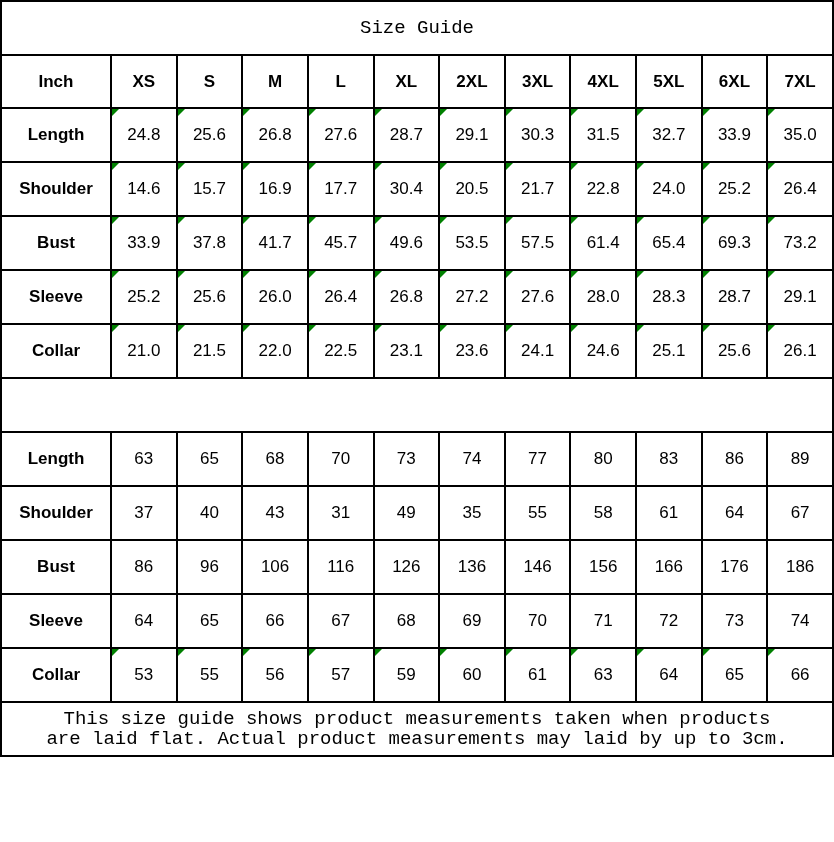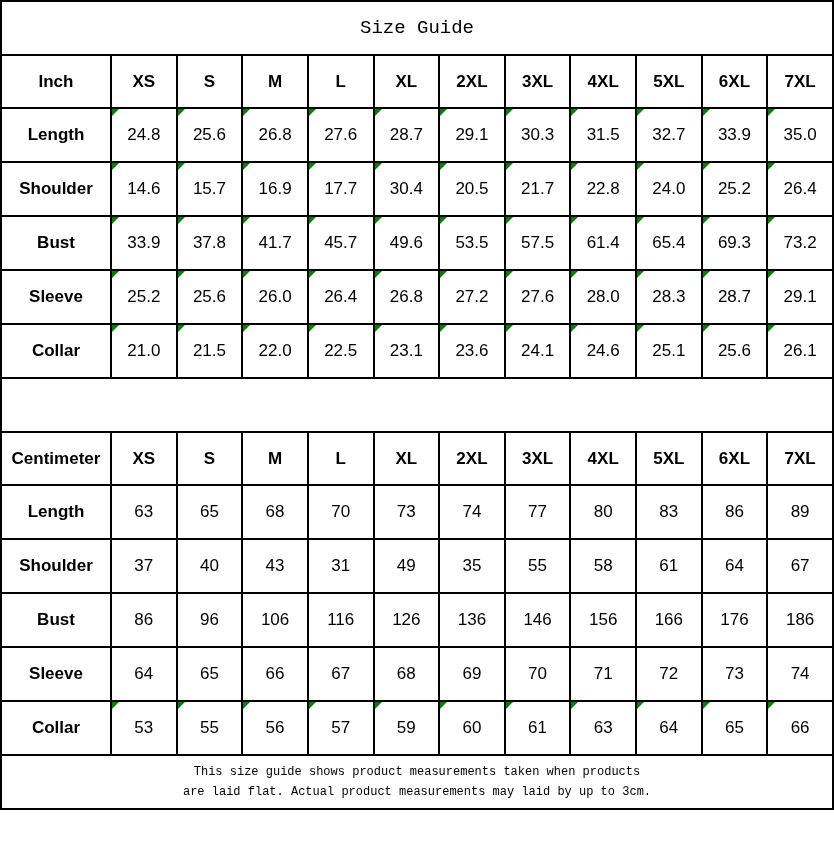--- a/index.html
+++ b/index.html
@@ -53,21 +53,21 @@
   tr.header-row td.label-cell {
     font-weight: 700;
     border-radius: 6px;
   }
   tr.gap-row td {
     height: 52px;
   }
   tr.footer-row td {
     height: 52px;
     font-family: "Liberation Mono", "DejaVu Sans Mono", monospace;
-    font-size: 12px;
+    font-size: 19px;
     line-height: 20px;
     border-radius: 23px;
   }
   td.value-cell {
     position: relative;
   }
   .corner-marker {
     position: absolute;
     top: 0;
     left: 0;
@@ -186,34 +186,20 @@
         <td class="value-cell"><span class="corner-marker"></span><span>25.6</span></td>
         <td class="value-cell"><span class="corner-marker"></span><span>26.1</span></td>
       </tr>
     </tbody>
   <tbody>
     <tr class="gap-row">
       <td colspan="12"></td>
     </tr>
   </tbody>
   <tbody>
-      <tr class="header-row">
-        <td class="label-cell">Centimeter</td>
-        <td>XS</td>
-        <td>S</td>
-        <td>M</td>
-        <td>L</td>
-        <td>XL</td>
-        <td>2XL</td>
-        <td>3XL</td>
-        <td>4XL</td>
-        <td>5XL</td>
-        <td>6XL</td>
-        <td>7XL</td>
-      </tr>
       <tr class="data-row">
         <td class="label-cell">Length</td>
         <td class="value-cell"><span>63</span></td>
         <td class="value-cell"><span>65</span></td>
         <td class="value-cell"><span>68</span></td>
         <td class="value-cell"><span>70</span></td>
         <td class="value-cell"><span>73</span></td>
         <td class="value-cell"><span>74</span></td>
         <td class="value-cell"><span>77</span></td>
         <td class="value-cell"><span>80</span></td>

